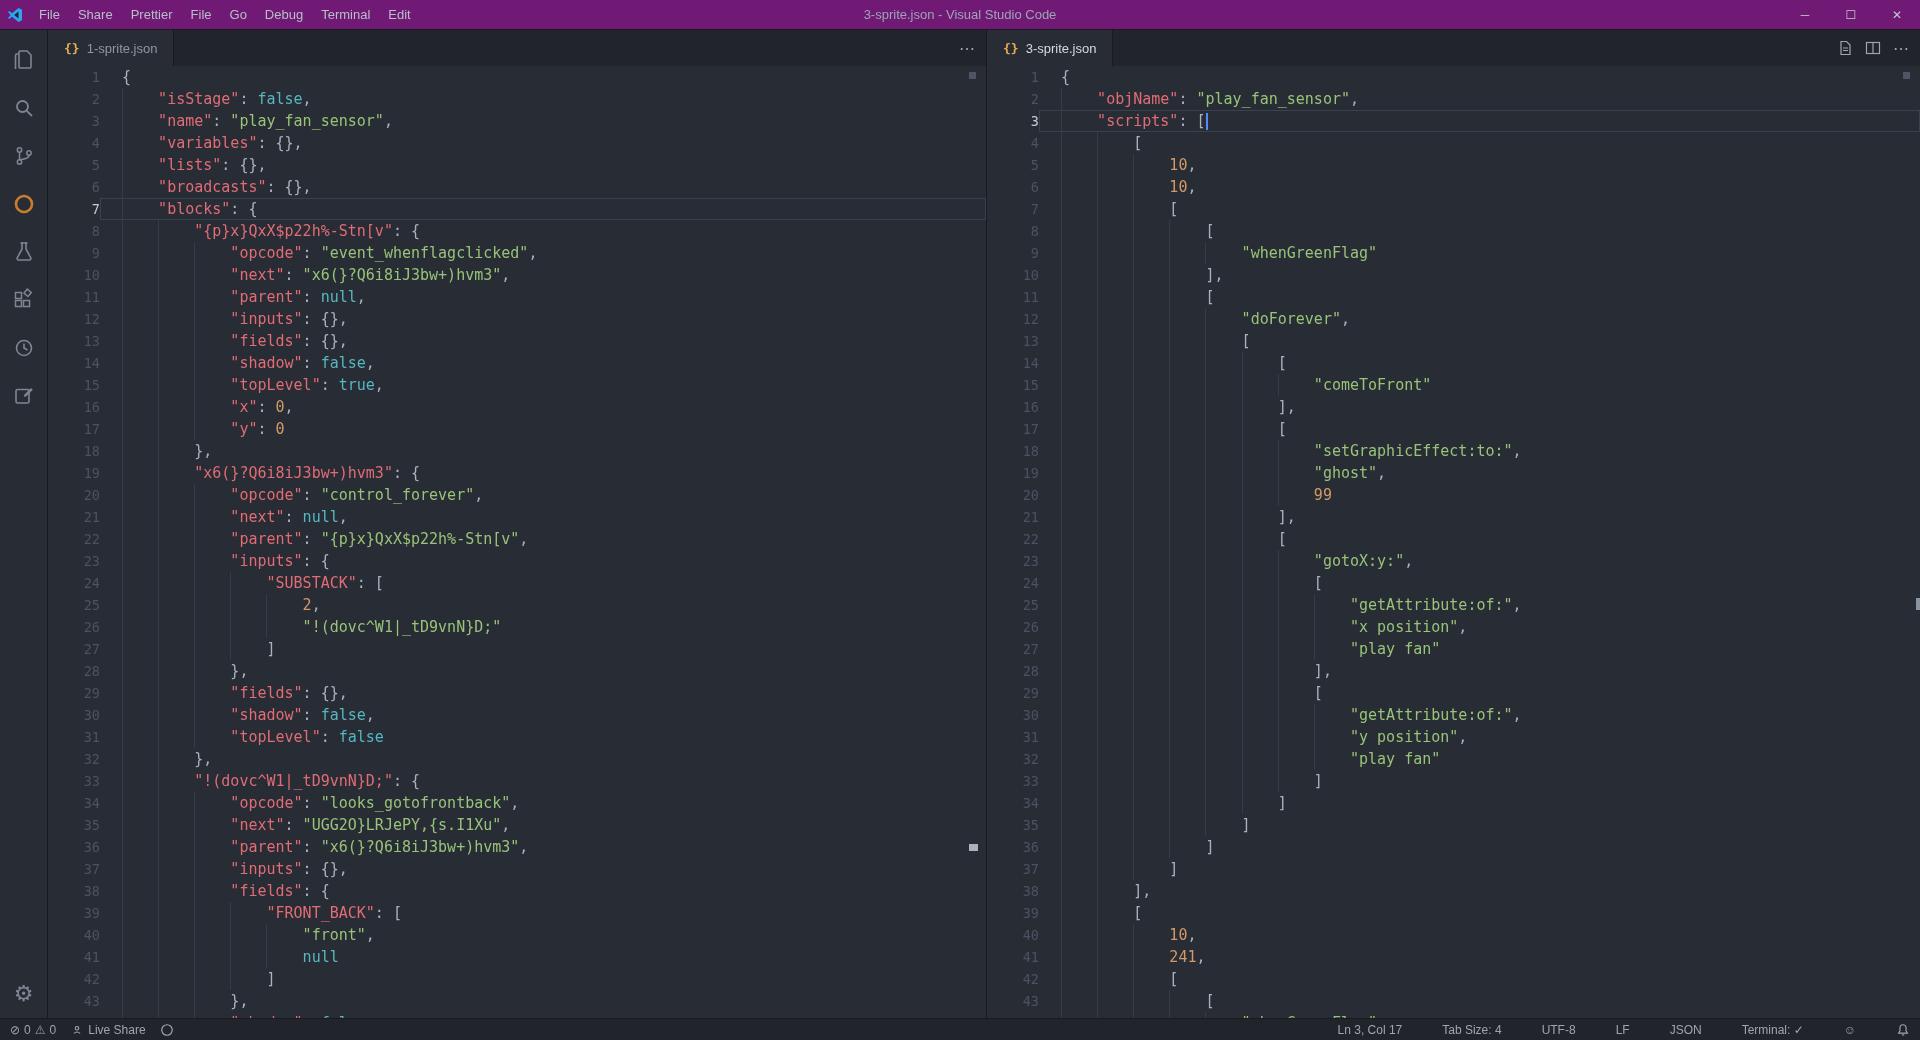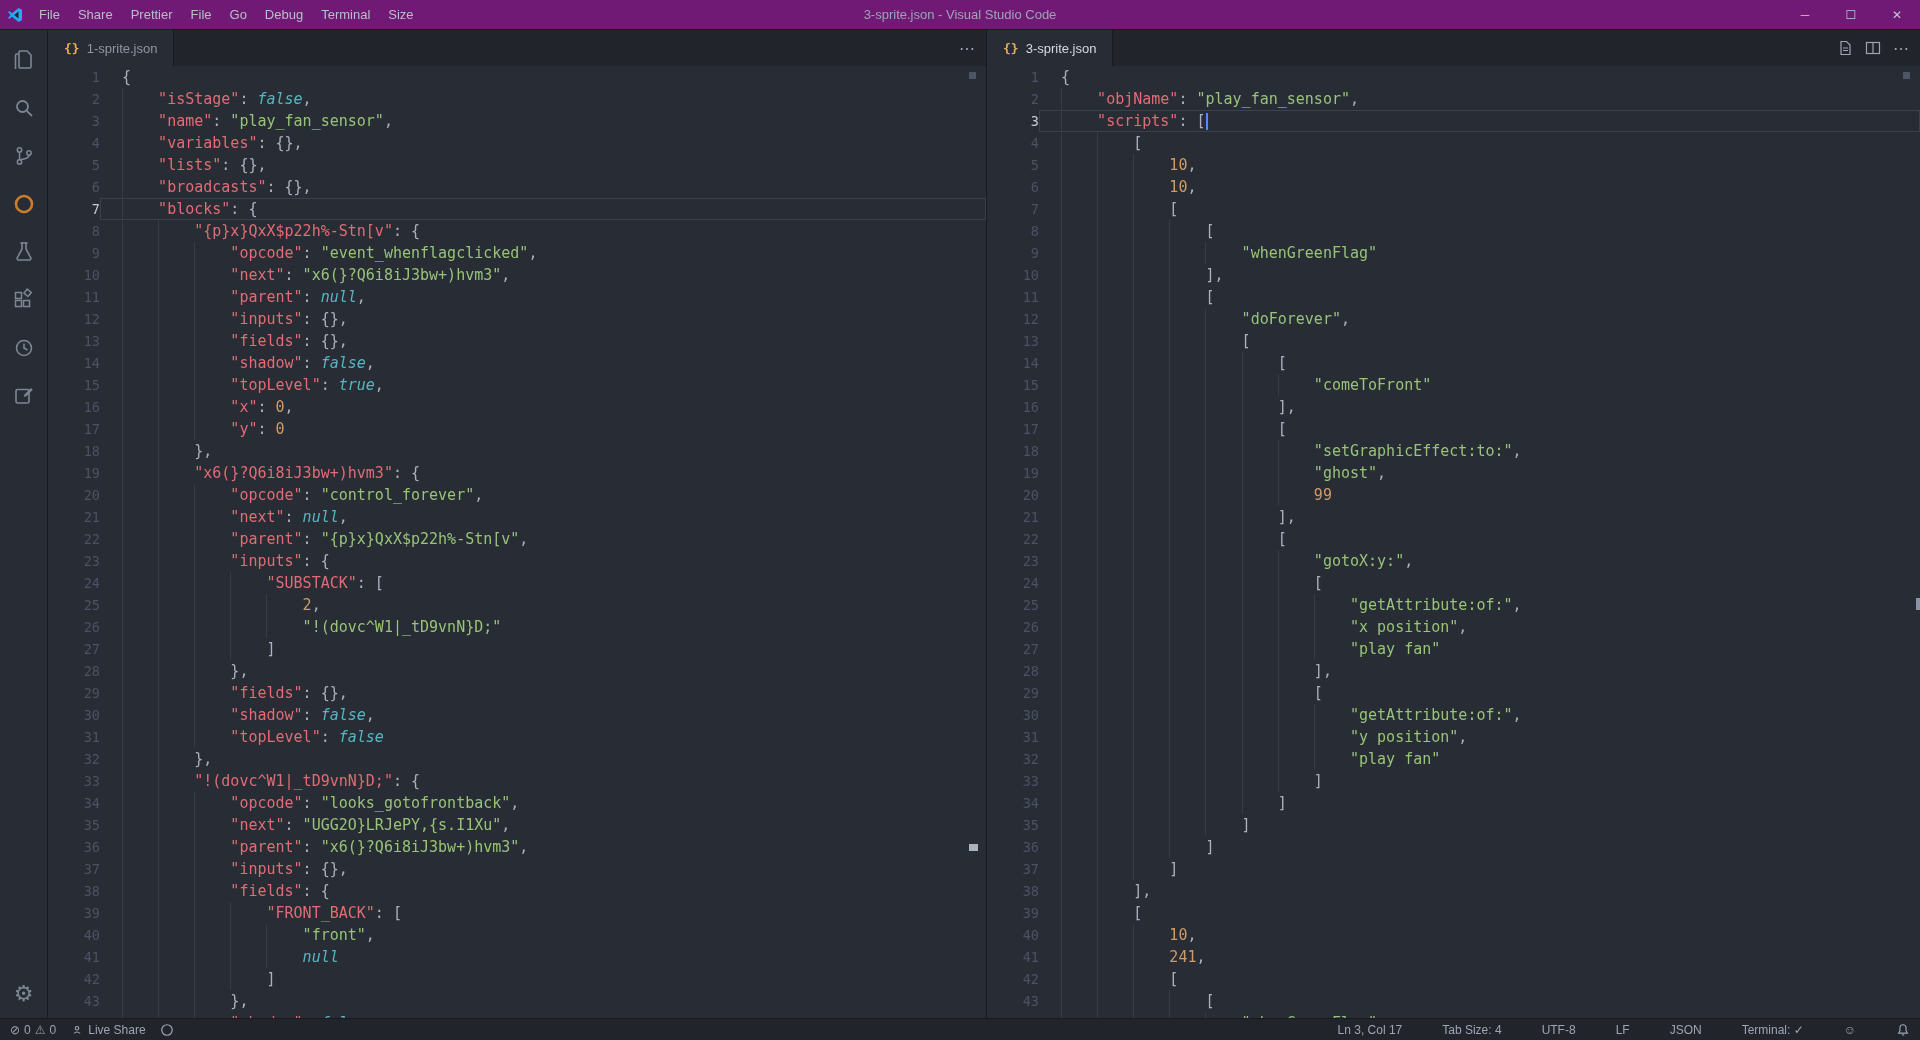--- a/index.html
+++ b/index.html
@@ -43,21 +43,21 @@
   .code-line { display:flex; height:22px; line-height:22px; font-family:"DejaVu Sans Mono","Liberation Mono",monospace; font-size:15px; }
   .ln { width:52px; flex:none; text-align:right; color:#4b5263; font-size:13.5px; }
   .lc { flex:1; white-space:pre; color:#abb2bf; padding-left:22px; min-width:0; }
   .code-line.current .ln { color:#c8ccd4; }
   .code-line.current .lc { box-shadow:inset 0 0 0 1px #3a404d; }
   .ind { display:inline-block; height:22px; vertical-align:top;
          background-image:repeating-linear-gradient(to right,#363c46 0,#363c46 1px,transparent 1px,transparent 4ch); }
   .tk-k { color:#e06c75; }
   .tk-s { color:#98c379; }
   .tk-n { color:#d19a66; }
-  .tk-b { color:#56b6c2;font-style:italic; }
+  .tk-b { color:#56b6c2; }
   .tk-p { color:#abb2bf; }
   .cursor { display:inline-block; width:2px; height:17px; background:#528bff; vertical-align:middle; margin-left:1px; }
 
   .ov-mark { position:absolute; background:#4e5666; }
   .ov-a { right:10px; top:6px; width:7px; height:7px; }
   .ov-b { right:8px; top:778px; width:9px; height:7px; background:#aab2c0; }
   .ov-c { right:0px; top:532px; width:4px; height:12px; background:#8a93a3; }
 
   
   .statusbar { height:22px; flex:none; background:#21252b; border-top:1px solid #181a1f; display:flex; align-items:center; font-size:12px; color:#9da5b4; padding:0 10px; }
@@ -80,21 +80,21 @@
       </svg>
     </div>
     <div class="menu">
       <span class="menu-item">File</span>
       <span class="menu-item">Share</span>
       <span class="menu-item">Prettier</span>
       <span class="menu-item">File</span>
       <span class="menu-item">Go</span>
       <span class="menu-item">Debug</span>
       <span class="menu-item">Terminal</span>
-      <span class="menu-item">Size</span>
+      <span class="menu-item">Edit</span>
     </div>
     <div class="title-center">3-sprite.json - Visual Studio Code</div>
     <div class="win-controls">
       <span class="win-btn">─</span>
       <span class="win-btn">☐</span>
       <span class="win-btn">✕</span>
     </div>
   </div>
 
   <div class="main">

